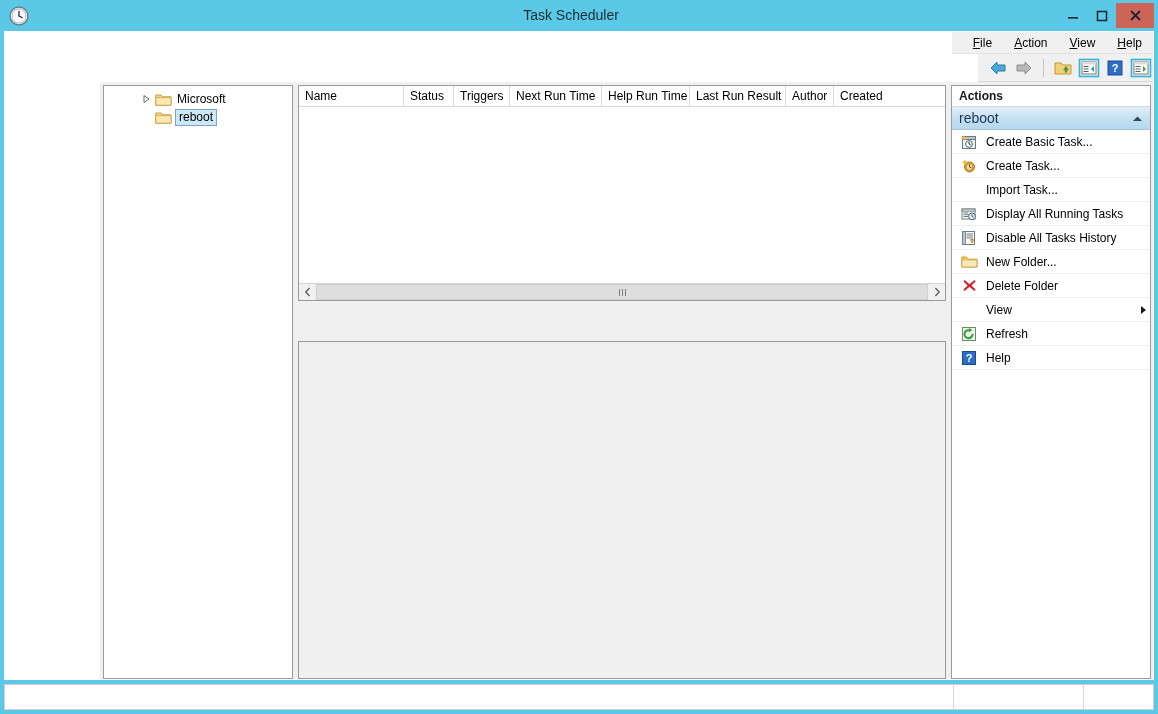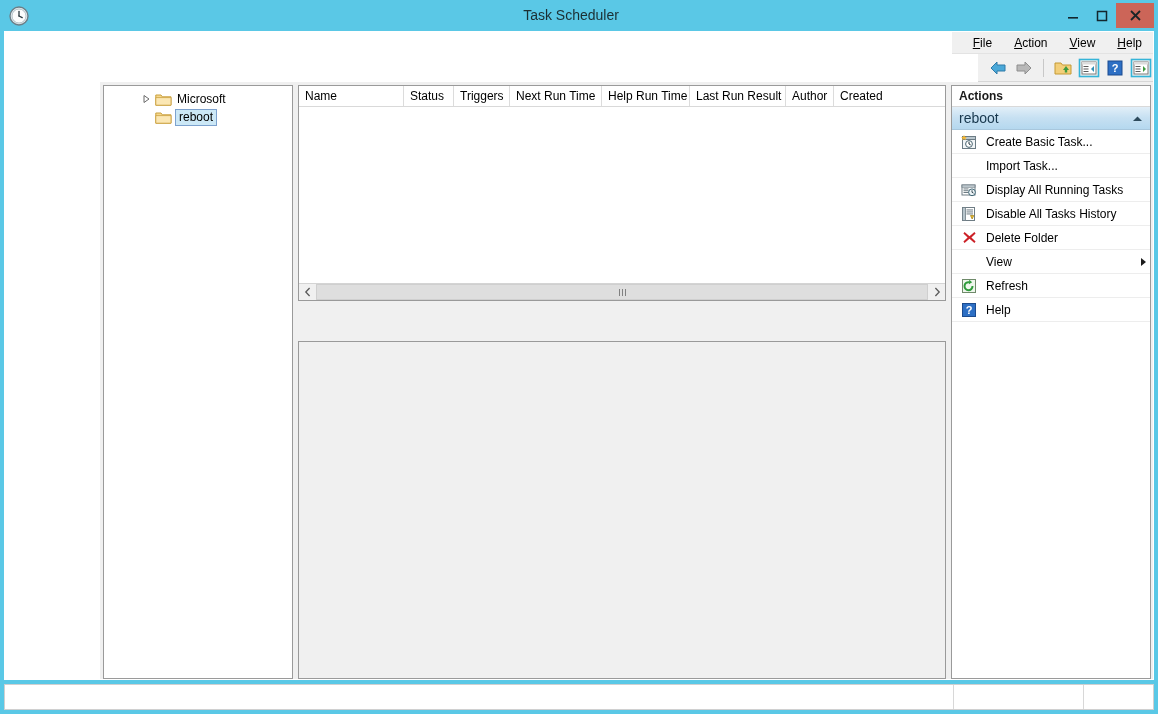--- a/index.html
+++ b/index.html
@@ -508,20 +508,32 @@
               <rect x="1.5" y="2.5" width="13" height="3" fill="#b9c6cd" stroke="#6b7b84" stroke-width="1"></rect>
               <circle cx="8" cy="10" r="3.4" fill="#ffffff" stroke="#4a6672" stroke-width="1"></circle>
               <line x1="8" y1="10" x2="8" y2="7.8" stroke="#223640" stroke-width="1"></line>
               <line x1="8" y1="10" x2="9.7" y2="10.9" stroke="#223640" stroke-width="1"></line>
               <path d="M3 1 L4 3 L6 3 L4.4 4.3 L5 6.3 L3 5.1 L1 6.3 L1.6 4.3 L0 3 L2 3 Z" fill="#f5b731"></path>
             </svg>
           </span>
           <span class="ar-label">Create Basic Task...</span>
         </div>
 
+        <div class="action-row">
+          <span class="ar-icon">
+            <svg width="16" height="16" viewBox="0 0 16 16">
+              <circle cx="8.5" cy="9" r="5" fill="#e4a93c" stroke="#a9771f" stroke-width="1"></circle>
+              <circle cx="8.5" cy="9" r="3.3" fill="#f7e0a8" stroke="#a9771f" stroke-width="0.7"></circle>
+              <line x1="8.5" y1="9" x2="8.5" y2="6.5" stroke="#5c3f10" stroke-width="1"></line>
+              <line x1="8.5" y1="9" x2="10.4" y2="10" stroke="#5c3f10" stroke-width="1"></line>
+              <path d="M1 2 L2 4 L4 4 L2.4 5.3 L3 7.3 L1 6.1 L-1 7.3 L-0.4 5.3 L-2 4 L0 4 Z" fill="#f5b731" transform="translate(3,-0.5)"></path>
+            </svg>
+          </span>
+          <span class="ar-label">Create Task...</span>
+        </div>
 
         <div class="action-row">
           <span class="ar-icon"></span>
           <span class="ar-label">Import Task...</span>
         </div>
 
         <div class="action-row">
           <span class="ar-icon">
             <svg width="16" height="16" viewBox="0 0 16 16">
               <rect x="1" y="3" width="13" height="10" fill="#ffffff" stroke="#6e7c84" stroke-width="1"></rect>
@@ -544,20 +556,30 @@
               <rect x="1.5" y="1.5" width="3" height="13" fill="#b8c5cc" stroke="#6e7c84" stroke-width="0.8"></rect>
               <rect x="5.5" y="3.5" width="6.5" height="0.9" fill="#5d6d75"></rect>
               <rect x="5.5" y="5.5" width="6.5" height="0.9" fill="#5d6d75"></rect>
               <rect x="5.5" y="7.5" width="6.5" height="0.9" fill="#5d6d75"></rect>
               <path d="M9.5 9.5 L12.8 9.5 L11.15 13 Z" fill="#f2c230" stroke="#9c7a10" stroke-width="0.7"></path>
             </svg>
           </span>
           <span class="ar-label">Disable All Tasks History</span>
         </div>
 
+        <div class="action-row">
+          <span class="ar-icon">
+            <svg width="17" height="15" viewBox="0 0 17 15">
+              <path d="M0.8 3.4 H6 L7.3 5.2 H16 V13 H0.8 Z" fill="#f6d88d" stroke="#c9a03f" stroke-width="1"></path>
+              <path d="M0.8 5.9 H16 V13 H0.8 Z" fill="#fbe7b4" stroke="#c9a03f" stroke-width="0.8"></path>
+              <path d="M2.6 1 L3.4 2.6 L5.1 2.6 L3.7 3.7 L4.2 5.4 L2.6 4.4 L1 5.4 L1.5 3.7 L0.1 2.6 L1.8 2.6 Z" fill="#f5b731"></path>
+            </svg>
+          </span>
+          <span class="ar-label">New Folder...</span>
+        </div>
 
         <div class="action-row">
           <span class="ar-icon">
             <svg width="15" height="15" viewBox="0 0 15 15">
               <path d="M2.6 2 L7.5 6.2 L12.4 2 L13.6 3.6 L9.4 7.5 L13.6 11.4 L12.4 13 L7.5 8.8 L2.6 13 L1.4 11.4 L5.6 7.5 L1.4 3.6 Z" fill="#cc2127"></path>
             </svg>
           </span>
           <span class="ar-label">Delete Folder</span>
         </div>
 

